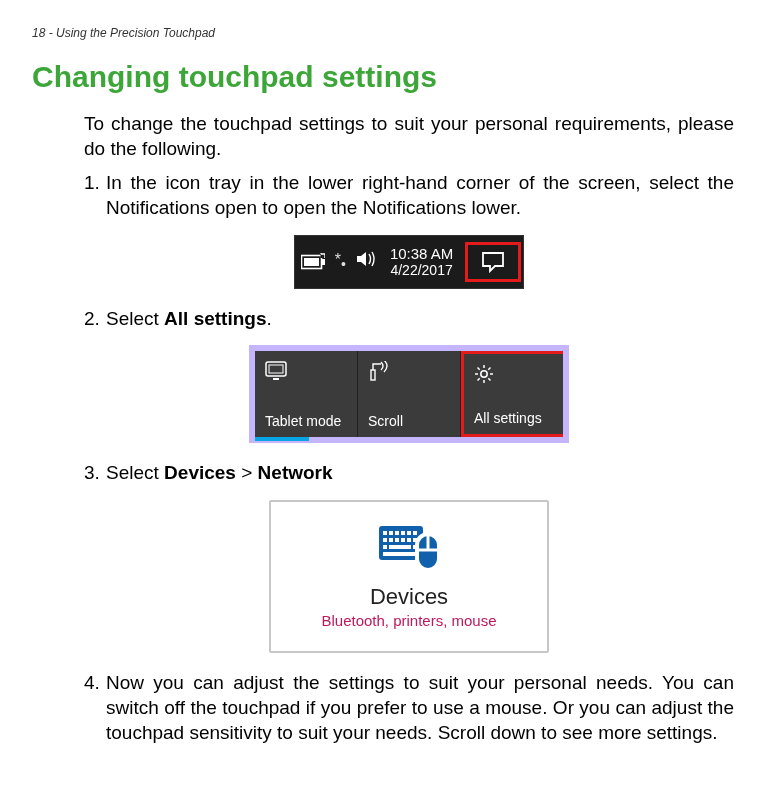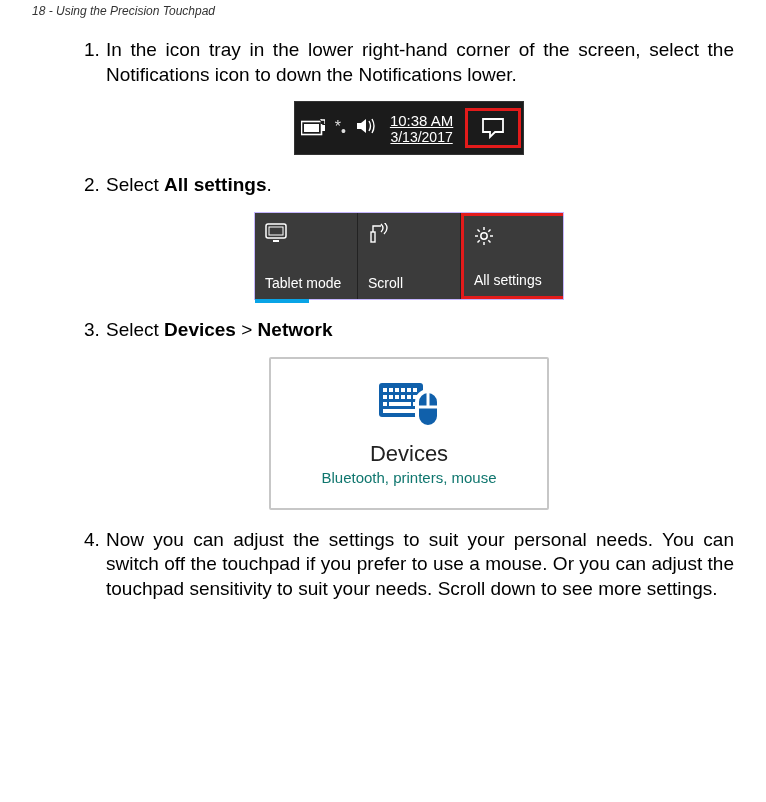--- a/index.html
+++ b/index.html
@@ -4,21 +4,21 @@
 <style>
   body {
     margin: 0;
     padding: 0;
     font-family: Arial, Helvetica, sans-serif;
     background: #fff;
     color: #000;
     width: 766px;
   }
   .page {
-    padding: 4px 32px 20px 32px;
+    padding: 26px 32px 20px 32px;
   }
   .header-line {
     font-style: italic;
     font-size: 12px;
     color: #333;
     margin-bottom: 20px;
   }
   .section-title {
     color: #3da639;
     font-size: 30px;
@@ -82,37 +82,36 @@
     font-size: 18px;
   }
   .battery-icon svg { display:block; }
   .wifi-asterisk { font-size: 16px; letter-spacing: 0; }
   .tray-clock {
     font-size: 15px;
     line-height: 1.15;
     text-align: center;
     margin-right: 12px;
     white-space: nowrap;
-    text-decoration: underline;
   }
   .tray-clock .date { font-size: 14px; }
   .notif-highlight {
     border: 3px solid #e31b1b;
     padding: 5px 13px;
     height: 40px;
     display: flex;
     align-items: center;
     box-sizing: border-box;
   }
   .notif-highlight svg { display:block; }
 
   
   .qa-row {
     display: flex;
-    border: 1px solid #c4b5fd;
+    border: 6px solid #c4b5fd;
     text-decoration: underline;
   }
   .qa-tile {
     width: 102px;
     height: 86px;
     background: #3b3b3b;
     border-right: 1px solid #222;
     position: relative;
     color: #fff;
     font-family: "Segoe UI", Arial, sans-serif;
@@ -152,38 +151,40 @@
     font-family: "Segoe UI", Arial, sans-serif;
     box-sizing: border-box;
   }
   .devices-title {
     font-size: 22px;
     color: #222;
     margin-top: 10px;
   }
   .devices-sub {
     font-size: 15px;
-    color: #0f766e;
+    color: #be185d;
     margin-top: 2px;
   }
   .devices-icon svg { display:block; margin: 0 auto; }
 </style>
 </head>
 <body>
 
 <div class="page">
   <div class="header-line">18 - Using the Precision Touchpad</div>
 
+  <div class="section-title">Changing touchpad settings</div>
 
   <div class="body-indent">
+    <div class="intro justify">To change the touchpad settings to suit your personal requirements, please do the following.</div>
 
     <ol class="steps">
 
       <li>
-        <span>In the icon tray in the lower right-hand corner of the screen, select the </span><span class="italic">Notifications</span><span> icon to down the </span><span class="italic">Notifications</span><span> lower.</span>
+        <span>In the icon tray in the lower right-hand corner of the screen, select the </span><span class="italic">Notifications</span><span> open to open the </span><span class="italic">Notifications</span><span> lower.</span>
       </li>
     </ol>
 
     <div class="fig">
       <div class="tray-box">
         <div class="tray-icons">
           <span class="battery-icon">
             <svg width="24" height="18" viewBox="0 0 24 18">
               <rect x="0.5" y="2.5" width="20" height="13" fill="none" stroke="#fff" stroke-width="1.6"></rect>
               <rect x="3" y="5" width="15" height="8" fill="#fff"></rect>
@@ -197,21 +198,21 @@
           <span>
             <svg width="22" height="18" viewBox="0 0 22 18">
               <path d="M1 6 L5 6 L10 2 L10 16 L5 12 L1 12 Z" fill="#fff"></path>
               <path d="M13 4 Q16 9 13 14" fill="none" stroke="#fff" stroke-width="1.4"></path>
               <path d="M16 2 Q20 9 16 16" fill="none" stroke="#fff" stroke-width="1.4"></path>
             </svg>
           </span>
         </div>
         <div class="tray-clock">
           <div>10:38 AM</div>
-          <div class="date">3/13/2017</div>
+          <div class="date">4/22/2017</div>
         </div>
         <div class="notif-highlight">
           <svg width="24" height="22" viewBox="0 0 24 22">
             <path d="M2 2 L22 2 L22 15 L14 15 L9 20 L9 15 L2 15 Z" fill="none" stroke="#fff" stroke-width="1.8"></path>
           </svg>
         </div>
       </div>
     </div>
 
     <ol class="steps" start="2" style="counter-reset: step 1;">

